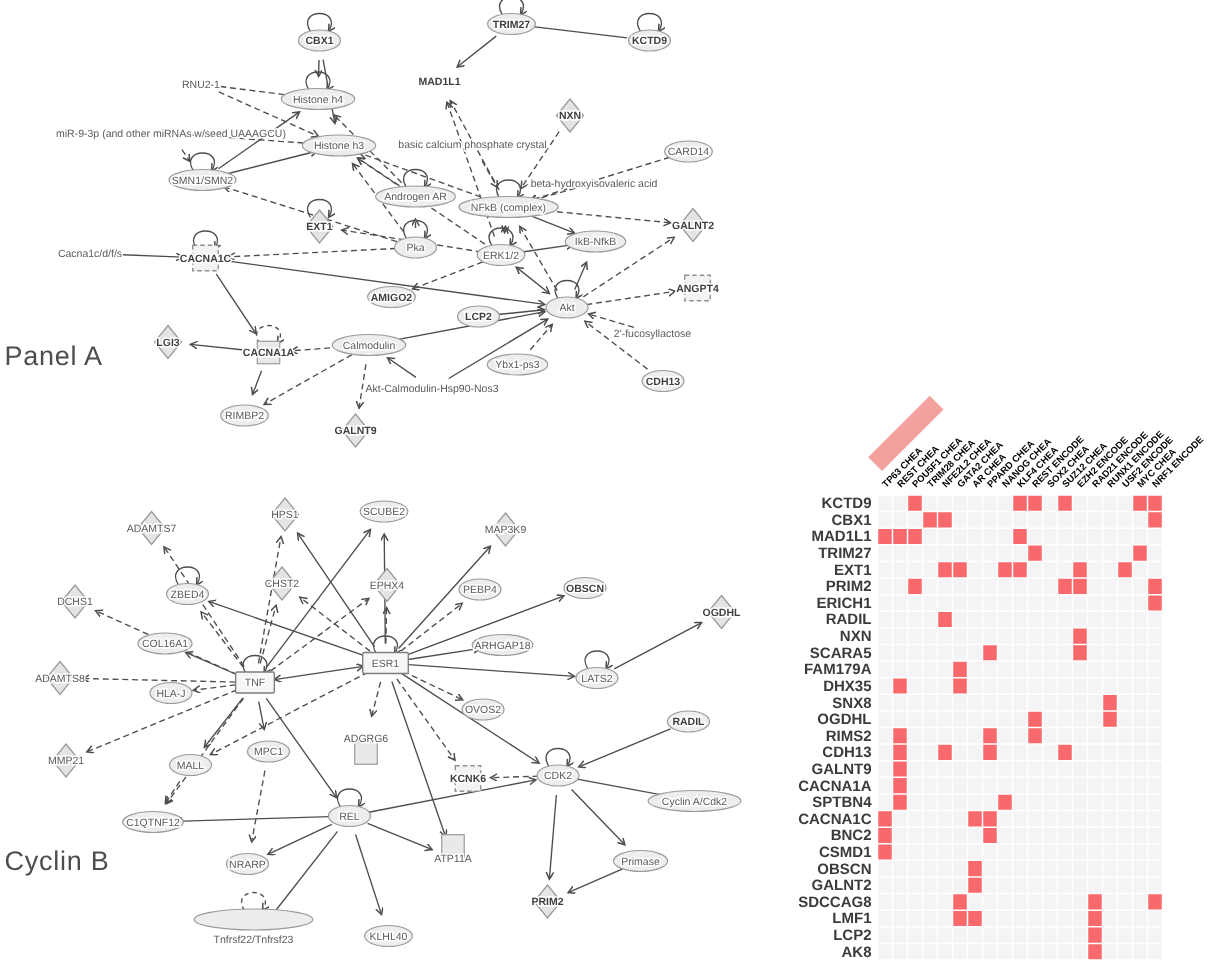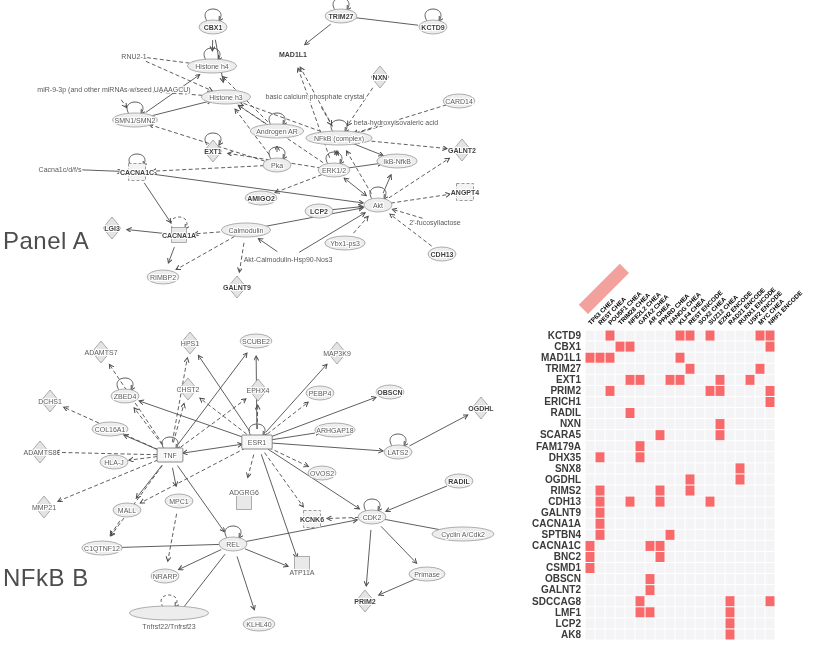--- a/index.html
+++ b/index.html
@@ -1,18 +1,18 @@
 <!DOCTYPE html>
 <html><head>
 <meta charset="utf-8">
 <style>
   html,body{margin:0;padding:0;background:#fff;}
   .stage{position:relative;width:820px;height:647px;background:#ffffff;overflow:hidden;
          font-family:"Liberation Sans",sans-serif;}
-  .panel-label{position:absolute;font-size:24px;color:#4d4d4d;letter-spacing:0.5px;}
+  .panel-label{position:absolute;font-size:18px;color:#4d4d4d;letter-spacing:0.5px;}
   #panelA{left:3px;top:227px;}
   #panelB{left:3px;top:564px;}
   svg{position:absolute;left:0;top:0;}
   .nlabel{font:7px "Liberation Sans",sans-serif;fill:#5a5a5a;text-anchor:middle;
           paint-order:stroke;stroke:#ffffff;stroke-width:2px;}
   .nlabel.bold{font-weight:700;fill:#3f3f3f;}
   .rowlabel{font:700 10px "Liberation Sans",sans-serif;fill:#3b3b3b;text-anchor:end;}
   .collabel{font:700 6.3px "Liberation Sans",sans-serif;fill:#000;}
 </style>
 </head>
@@ -583,14 +583,14 @@
         <text x="711" y="326" class="collabel" transform="rotate(-45 710 326)">SUZ12 CHEA</text>
         <text x="721" y="326" class="collabel" transform="rotate(-45 720 326)">EZH2 ENCODE</text>
         <text x="731" y="326" class="collabel" transform="rotate(-45 730 326)">RAD21 ENCODE</text>
         <text x="741" y="326" class="collabel" transform="rotate(-45 740 326)">RUNX1 ENCODE</text>
         <text x="751" y="326" class="collabel" transform="rotate(-45 750 326)">USF2 ENCODE</text>
         <text x="761" y="326" class="collabel" transform="rotate(-45 760 326)">MYC CHEA</text>
         <text x="771" y="326" class="collabel" transform="rotate(-45 770 326)">NRF1 ENCODE</text>
       </g>
   </svg>
   <div id="panelA" class="panel-label">Panel A</div>
-  <div id="panelB" class="panel-label">NFkB B</div>
+  <div id="panelB" class="panel-label">Cyclin B</div>
 </div>
 
 </body></html>

